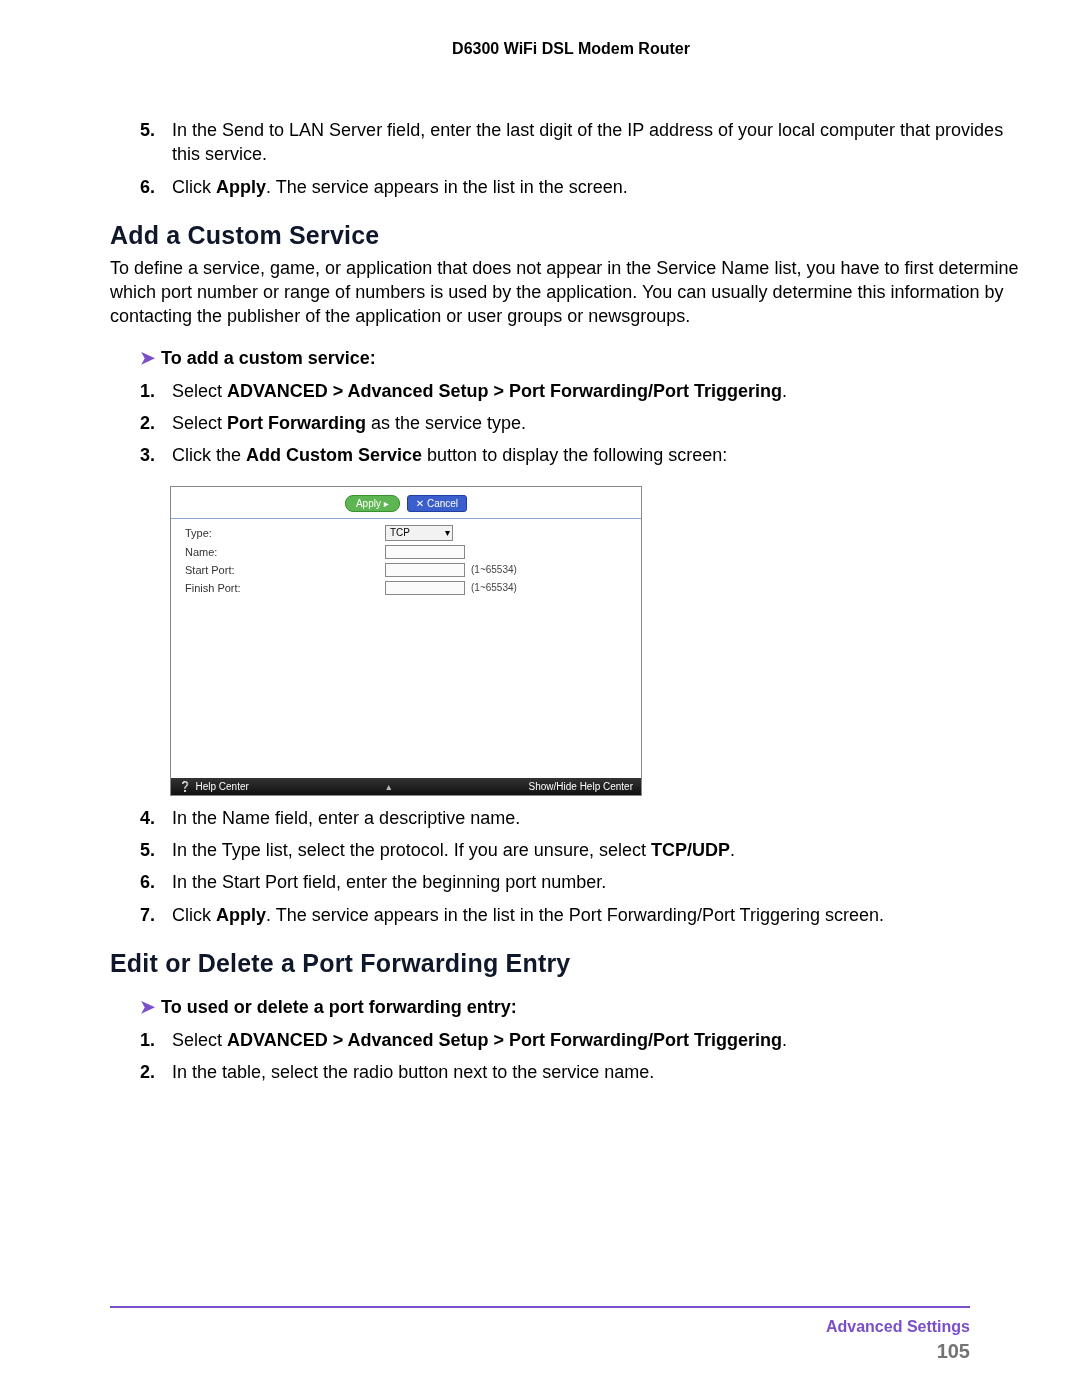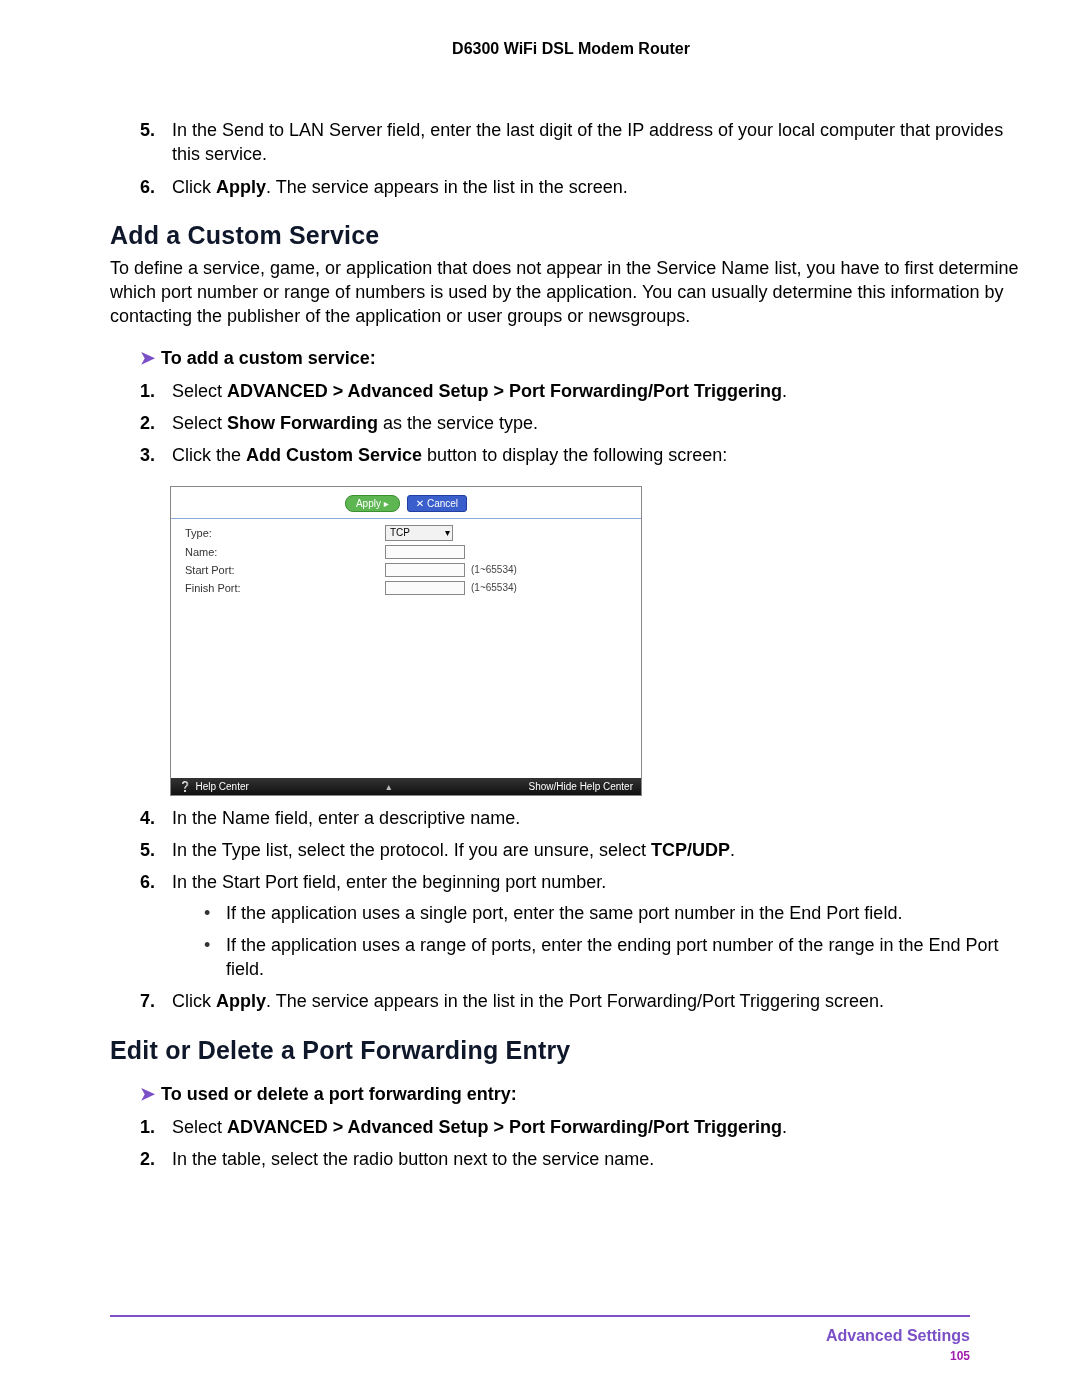--- a/index.html
+++ b/index.html
@@ -85,23 +85,23 @@
   .footer-line {
     border-top: 2px solid #7a4fc7;
     margin-bottom: 10px;
   }
   .footer-txt {
     color: #7a4fc7;
     font-weight: bold;
     font-size: 16px;
   }
   .footer-num {
-    color: #a21caf;
-    font-weight: bold;
-    font-size: 12px;
+    color: #737373;
+    font-weight: bold;
+    font-size: 20px;
     margin-top: 4px;
   }
 
   
   .panel {
     width: 470px;
     margin: 8px 0 10px 60px;
     border: 1px solid #888;
     background: #fff;
     font-size: 11px;
@@ -217,21 +217,21 @@
     <span class="arrow">➤</span><span>To add a custom service:</span>
   </div>
 
   <ol class="num-list body-text">
     <li>
       <span class="num">1.</span>
       <span>Select </span><span class="bold">ADVANCED &gt; Advanced Setup &gt; Port Forwarding/Port Triggering</span><span>.</span>
     </li>
     <li>
       <span class="num">2.</span>
-      <span>Select </span><span class="bold">Show Forwarding</span><span> as the service type.</span>
+      <span>Select </span><span class="bold">Port Forwarding</span><span> as the service type.</span>
     </li>
     <li>
       <span class="num">3.</span>
       <span>Click the </span><span class="bold">Add Custom Service</span><span> button to display the following screen:</span>
     </li>
   </ol>
 
   <div class="panel">
     <div class="panel-btnrow">
       <span class="btn-apply">Apply  ▸</span>
@@ -276,24 +276,20 @@
       <span class="num">4.</span>
       <span>In the Name field, enter a descriptive name.</span>
     </li>
     <li>
       <span class="num">5.</span>
       <span>In the Type list, select the protocol. If you are unsure, select </span><span class="bold">TCP/UDP</span><span>.</span>
     </li>
     <li>
       <span class="num">6.</span>
       <span>In the Start Port field, enter the beginning port number.</span>
-      <ul class="bullet-list">
-        <li>If the application uses a single port, enter the same port number in the End Port field.</li>
-        <li>If the application uses a range of ports, enter the ending port number of the range in the End Port field.</li>
-      </ul>
     </li>
     <li>
       <span class="num">7.</span>
       <span>Click </span><span class="bold">Apply</span><span>. The service appears in the list in the Port Forwarding/Port Triggering screen.</span>
     </li>
   </ol>
 
   <div class="section-heading">Edit or Delete a Port Forwarding Entry</div>
 
   <div class="subhead">

